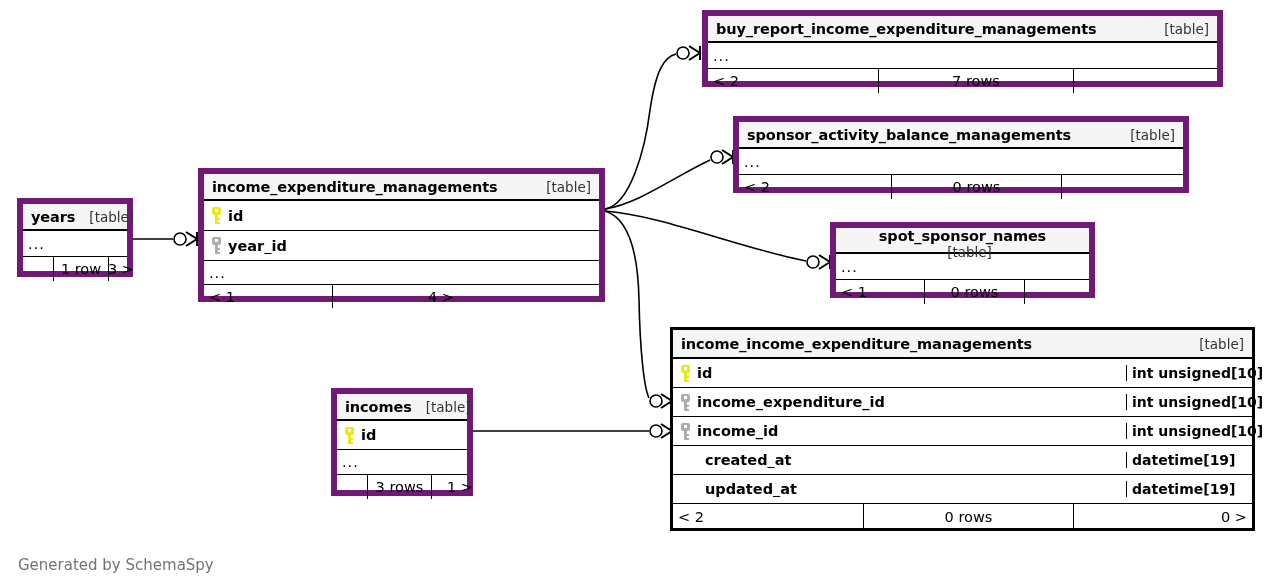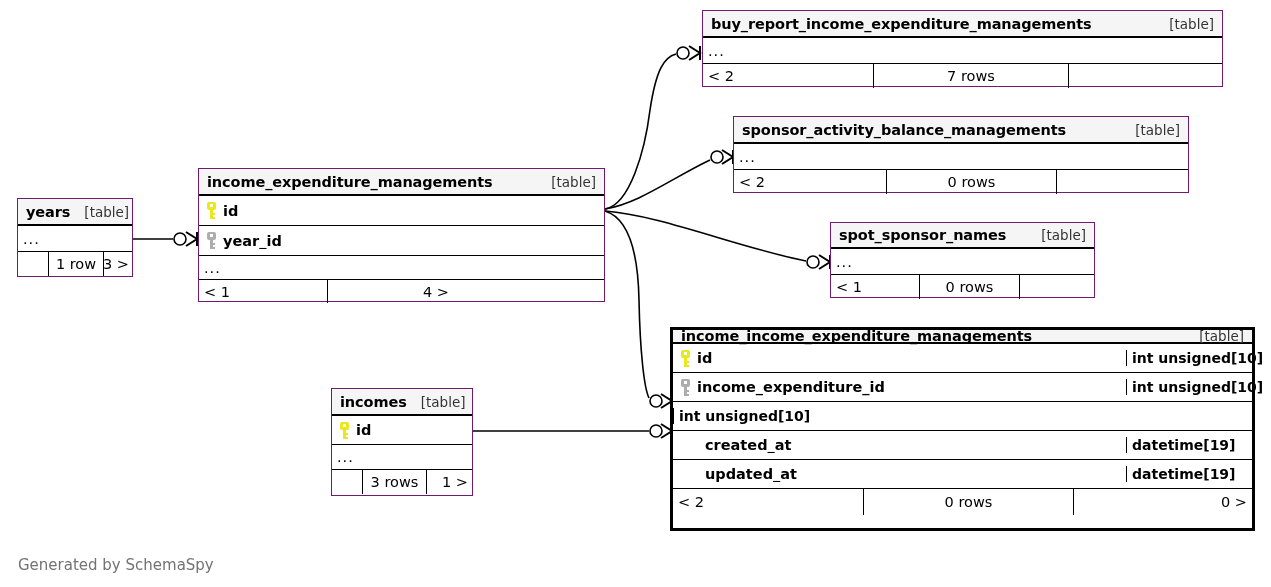--- a/index.html
+++ b/index.html
@@ -30,21 +30,21 @@
     height: 587px;
     z-index: 1;
     pointer-events: none;
   }
 
   
   .table-box {
     position: absolute;
     z-index: 2;
     background: #ffffff;
-    border: 1px solid #701a75;
+    border: 6px solid #701a75;
     box-sizing: border-box;
     font-size: 14.5px;
     color: #000000;
   }
   .table-box.focus {
     border: 3px solid #000000;
   }
 
   .tbl-header {
     background: #f5f5f5;
@@ -314,21 +314,21 @@
           <span class="tbl-tag">[table]</span>
         </div>
         <div class="ellipsis-row" style="height: 26px;">...</div>
         <div class="tbl-footer" style="height: 24px;">
           <div class="foot-cell foot-left" style="flex: 0 0 152px;">&lt; 2</div>
           <div class="foot-cell foot-mid" style="flex: 0 0 170px;">0 rows</div>
           <div class="foot-cell foot-right" style="flex: 0 0 133px;"></div>
         </div>
       </div>
       <div class="table-box" style="left: 830px; top: 222px; width: 265px; height: 76px;">
-        <div class="tbl-header" style="height: 26px;">
+        <div class="tbl-header" style="height: 26px; flex-direction: column;">
           <span class="tbl-name">spot_sponsor_names</span>
           <span class="tbl-tag">[table]</span>
         </div>
         <div class="ellipsis-row" style="height: 26px;">...</div>
         <div class="tbl-footer" style="height: 24px;">
           <div class="foot-cell foot-left" style="flex: 0 0 88px;">&lt; 1</div>
           <div class="foot-cell foot-mid" style="flex: 0 0 100px;">0 rows</div>
           <div class="foot-cell foot-right" style="flex: 0 0 76px;"></div>
         </div>
       </div>
@@ -350,21 +350,21 @@
           </div>
         </div>
         <div class="ellipsis-row" style="height: 25px;">...</div>
         <div class="tbl-footer" style="height: 24px;">
           <div class="foot-cell foot-left" style="flex: 0 0 30px;"></div>
           <div class="foot-cell foot-mid" style="flex: 0 0 64px;">3 rows</div>
           <div class="foot-cell foot-right" style="flex: 0 0 47px;">1 &gt;</div>
         </div>
       </div>
       <div class="table-box focus" style="left: 670px; top: 327px; width: 585px; height: 204px;">
-        <div class="tbl-header" style="height: 14px;">
+        <div class="tbl-header" style="height: 29px;">
           <span class="tbl-name">income_income_expenditure_managements</span>
           <span class="tbl-tag">[table]</span>
         </div>
         <div class="tbl-row" style="height: 29px;">
           <div class="col-name">
             <span class="key-icon pk">
               <span class="head"></span>
               <span class="hole"></span>
               <span class="shaft"></span>
               <span class="tooth1"></span>
@@ -381,20 +381,30 @@
               <span class="hole"></span>
               <span class="shaft"></span>
               <span class="tooth1"></span>
               <span class="tooth2"></span>
             </span>
             <span class="col-label">income_expenditure_id</span>
           </div>
           <div class="col-type" style="width: 126px;">int unsigned[10]</div>
         </div>
         <div class="tbl-row" style="height: 29px;">
+          <div class="col-name">
+            <span class="key-icon fk">
+              <span class="head"></span>
+              <span class="hole"></span>
+              <span class="shaft"></span>
+              <span class="tooth1"></span>
+              <span class="tooth2"></span>
+            </span>
+            <span class="col-label">income_id</span>
+          </div>
           <div class="col-type" style="width: 126px;">int unsigned[10]</div>
         </div>
         <div class="tbl-row" style="height: 29px; gap: 30px;">
           <div class="col-name">
             <span class="col-label indent-plain">created_at</span>
           </div>
           <div class="col-type" style="width: 126px;">datetime[19]</div>
         </div>
         <div class="tbl-row" style="height: 29px; gap: 29px;">
           <div class="col-name">

